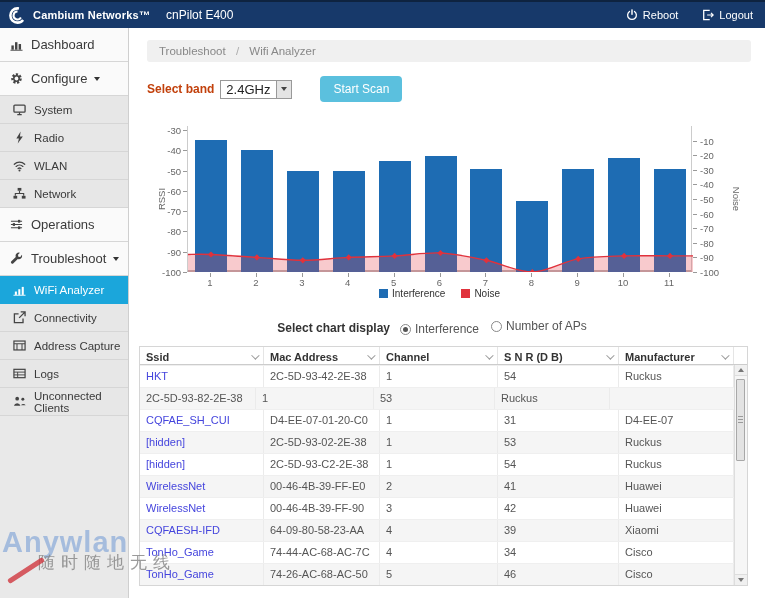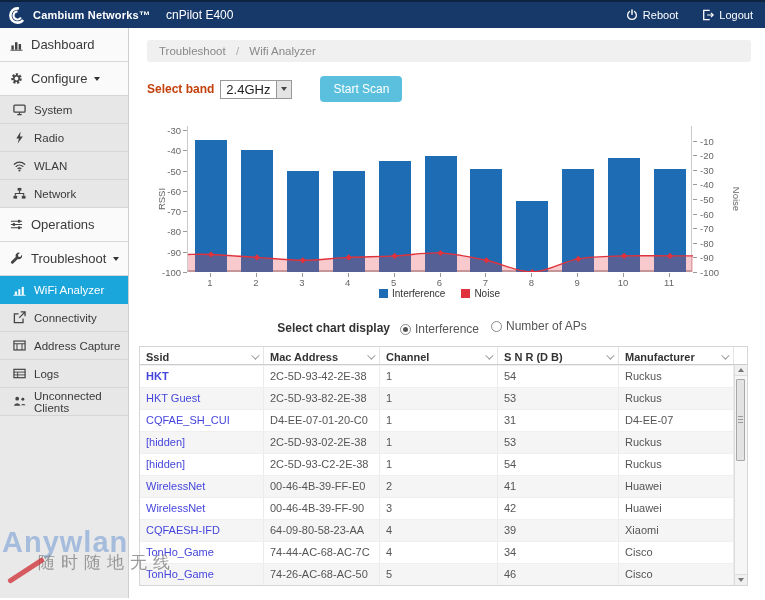--- a/index.html
+++ b/index.html
@@ -424,28 +424,27 @@
             <span class="th-chev"></span>
           </div>
           <div class="th" style="width: 115px;">
             <span>Manufacturer</span>
             <span class="th-chev"></span>
           </div>
           <div class="th" style="width: 13px; border-right: none;"></div>
         </div>
       <div id="tbody">
           <div class="trow">
-            <div class="td link" style="width: 124px; font-weight: bold;">HKT</div>
+            <div class="td link" style="width: 124px;">HKT</div>
             <div class="td" style="width: 116px;">2C-5D-93-42-2E-38</div>
             <div class="td" style="width: 118px;">1</div>
             <div class="td" style="width: 121px;">54</div>
             <div class="td" style="width: 115px;">Ruckus</div>
           </div>
           <div class="trow">
-            <div class="td link" style="width: 124px;">HKT Guest</div>
             <div class="td" style="width: 116px;">2C-5D-93-82-2E-38</div>
             <div class="td" style="width: 118px;">1</div>
             <div class="td" style="width: 121px;">53</div>
             <div class="td" style="width: 115px;">Ruckus</div>
           </div>
           <div class="trow">
             <div class="td link" style="width: 124px;">CQFAE_SH_CUI</div>
             <div class="td" style="width: 116px;">D4-EE-07-01-20-C0</div>
             <div class="td" style="width: 118px;">1</div>
             <div class="td" style="width: 121px;">31</div>

